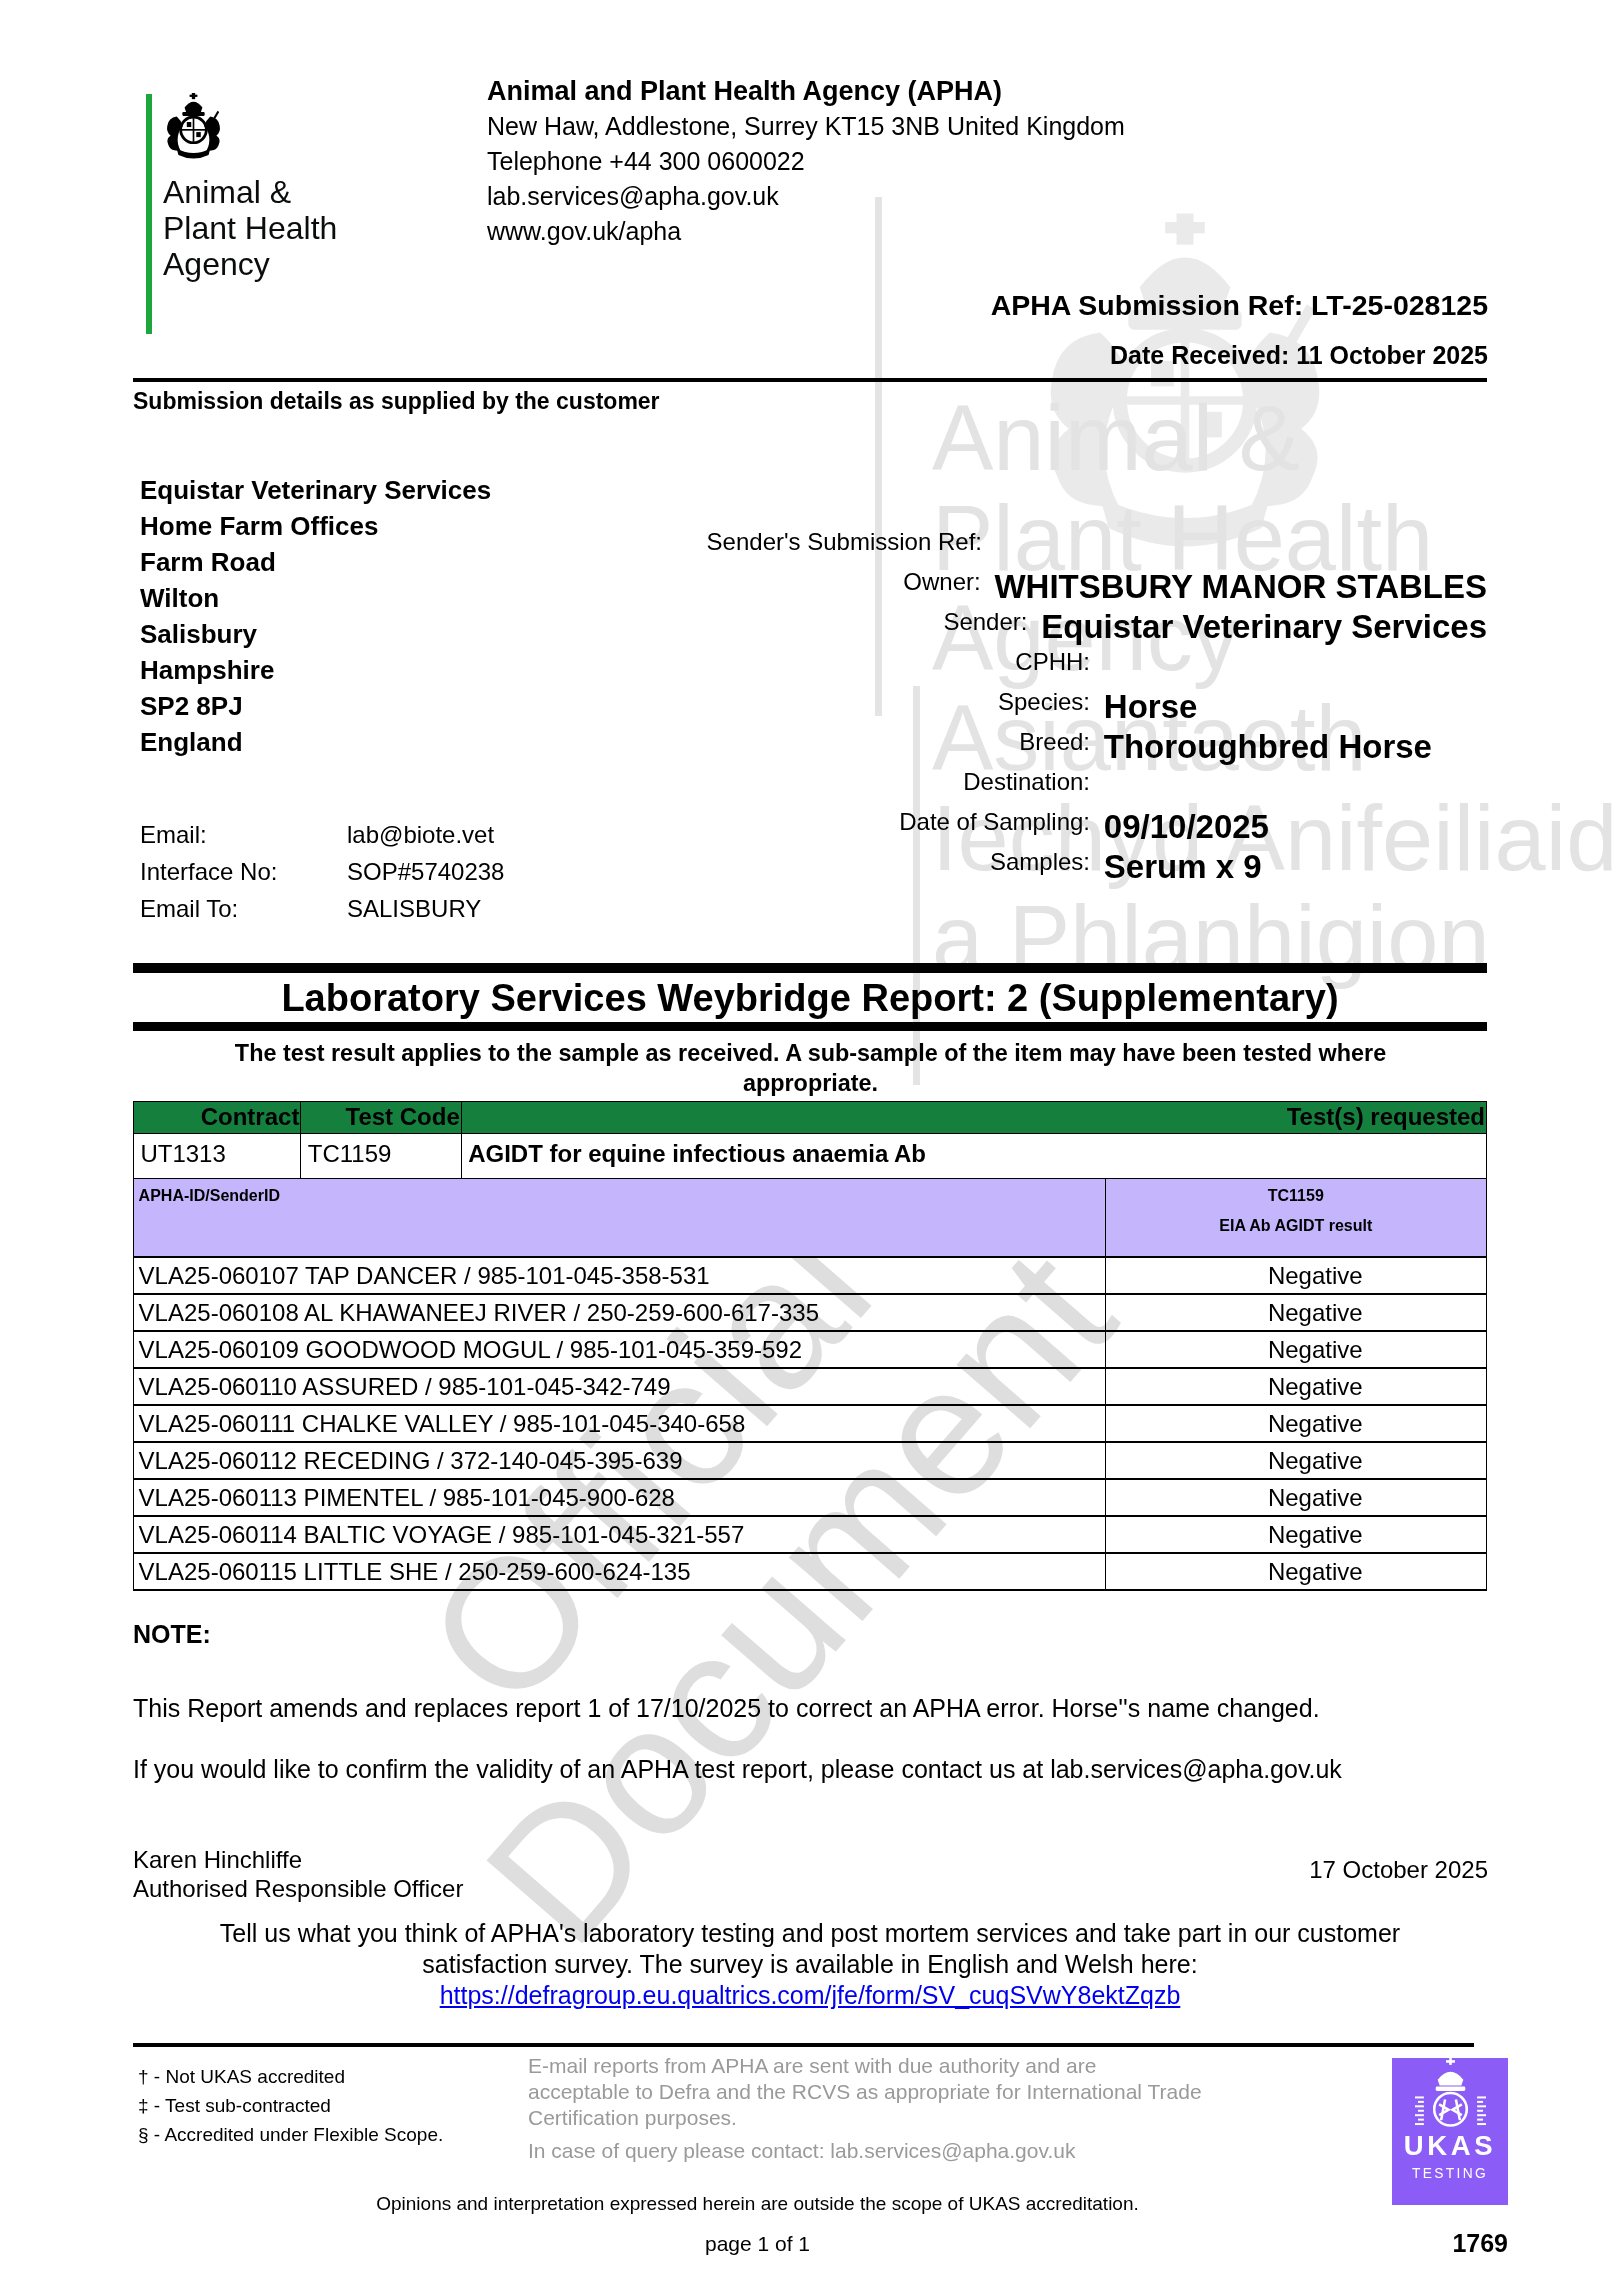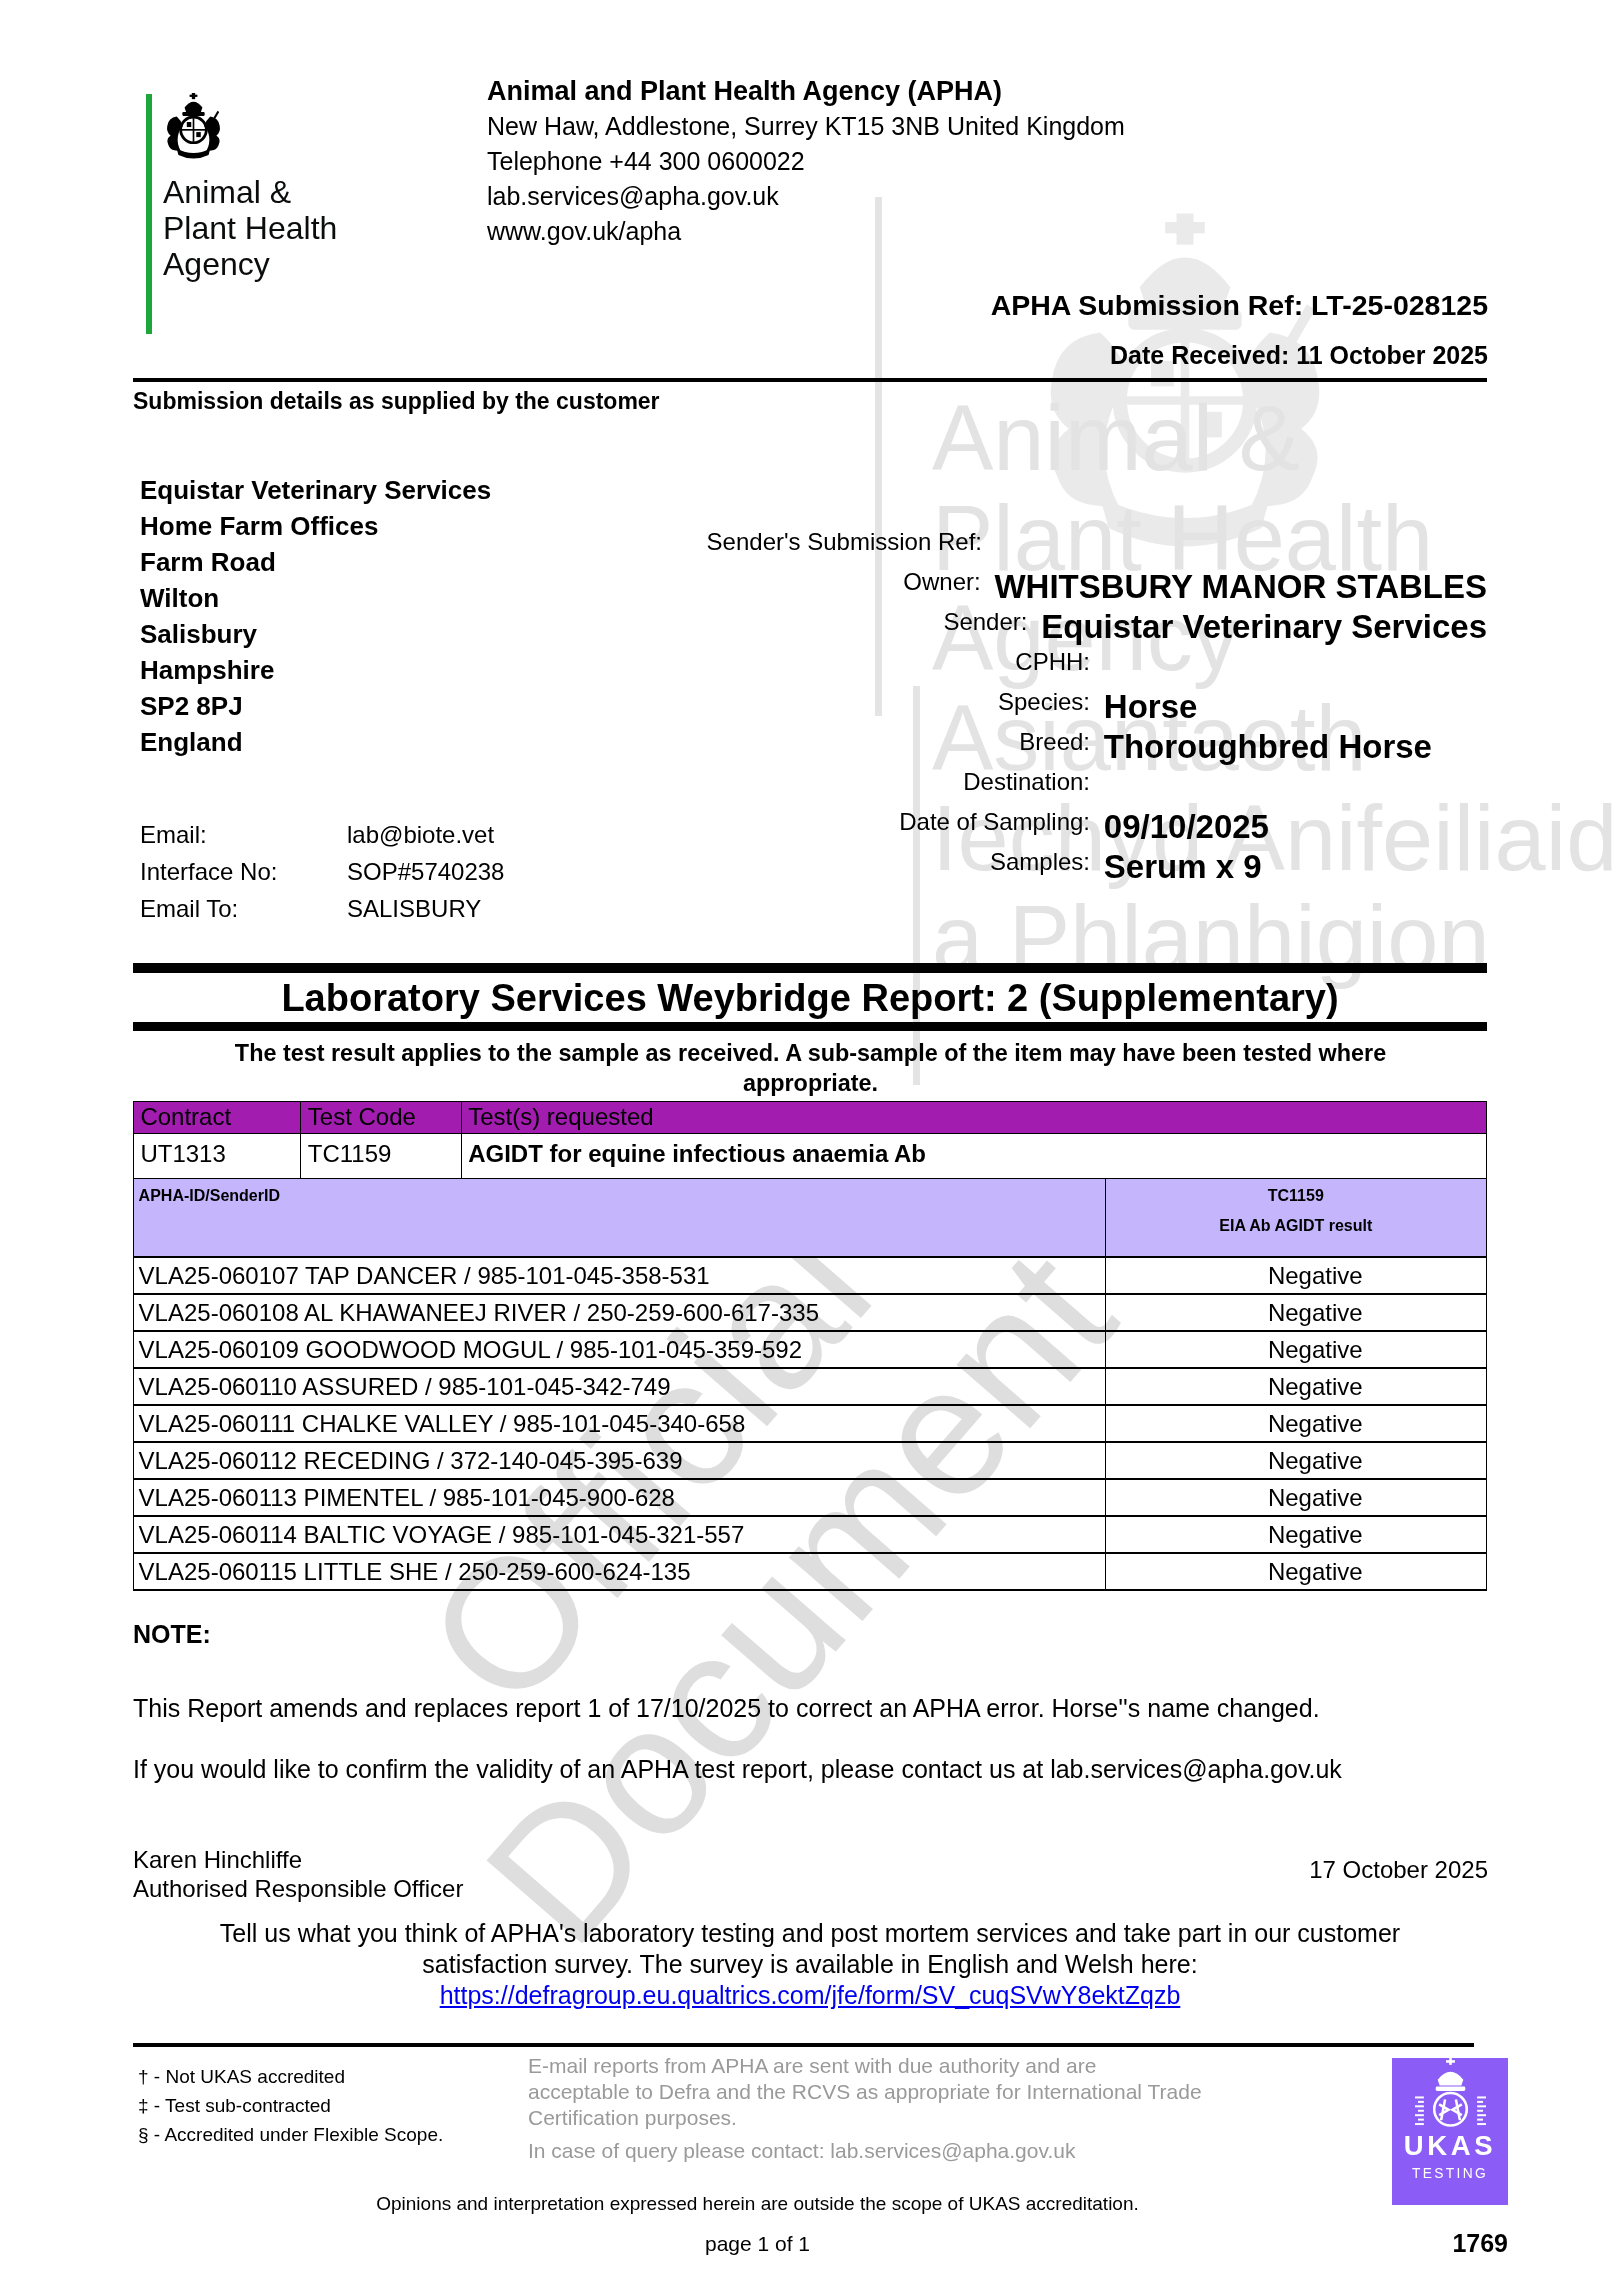--- a/index.html
+++ b/index.html
@@ -42,21 +42,21 @@
   .bar1{position:absolute;left:133px;top:963px;width:1354px;height:10px;background:#000;}
   .rtitle{position:absolute;left:133px;top:977px;width:1354px;text-align:center;
           font-size:38px;font-weight:bold;}
   .bar2{position:absolute;left:133px;top:1022px;width:1354px;height:9.2px;background:#000;}
   .disclaimer{position:absolute;left:202px;top:1038px;width:1217px;text-align:center;
           font-size:23.4px;line-height:30px;font-weight:bold;}
   
   table{border-collapse:collapse;}
   .t1{position:absolute;left:133px;top:1101px;width:1354px;z-index:1;}
   .t1 th,.t1 td{border:1.8px solid #000;padding-left:6.4px;text-align:left;font-size:24px;}
-  .t1 th{background:#a21caf;height:28.5px;font-weight:normal;}
+  .t1 th{background:#15803d;height:28.5px;font-weight:bold;text-align:right;}
   .t1 td{height:50px;vertical-align:top;padding-top:6.4px;}
   .t1 .c1{width:159px;} .t1 .c2{width:152px;}
   .t2{position:absolute;left:133px;top:1178px;width:1354px;z-index:1;}
   .t2 th{background:#c4b5fd;border:1.8px solid #000;height:68px;vertical-align:top;
          padding-top:8.3px;font-size:16px;font-weight:bold;text-align:center;}
   .t2 td{border-top:2.8px solid #000;border-bottom:2.8px solid #000;
          border-left:1.8px solid #000;border-right:1.8px solid #000;
          height:33px;font-size:24px;vertical-align:middle;padding-left:40px;}
   .t2 .idcell{width:965px;padding-left:4.6px;text-align:left;}
   .t2 .rescell{text-align:center;}

